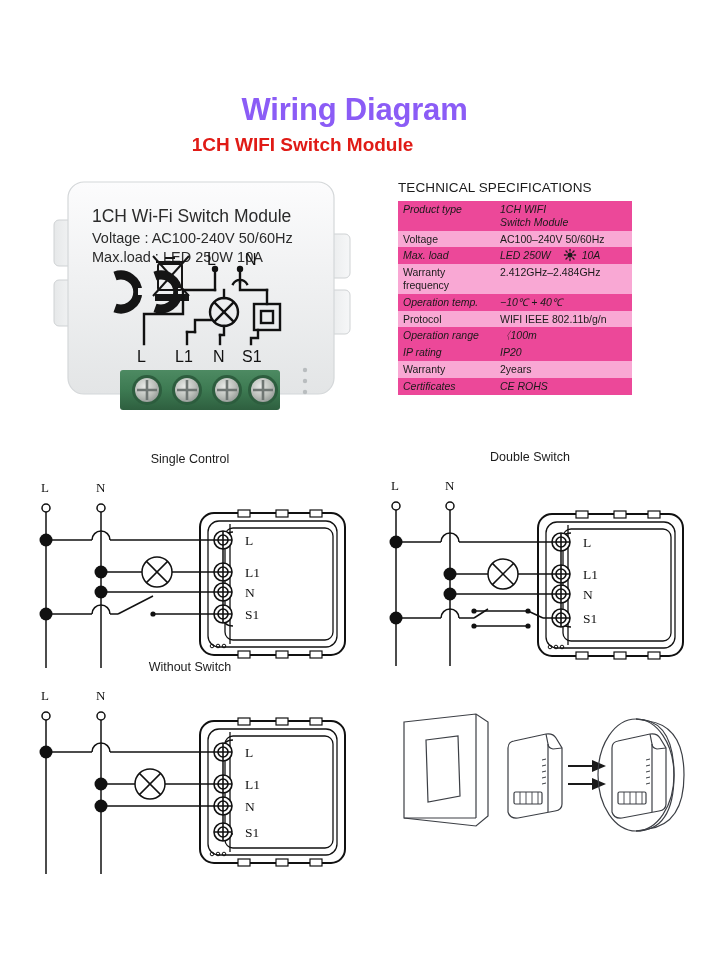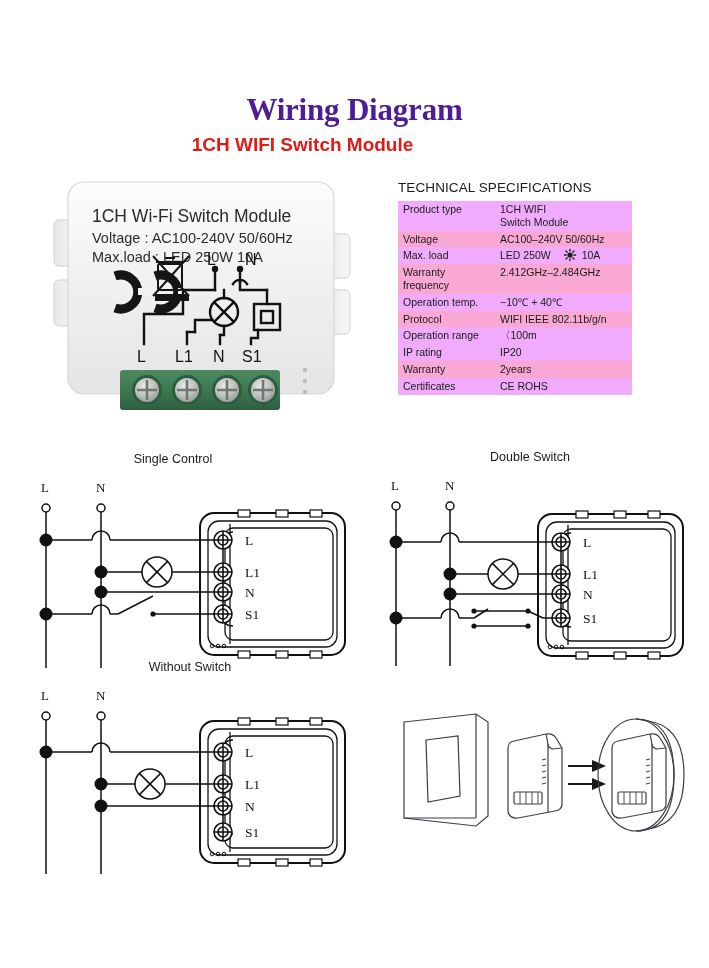--- a/index.html
+++ b/index.html
@@ -17,22 +17,21 @@
   }
   .abs { position: absolute; }
 
   
   #main-title {
     left: 0; top: 92px; width: 709px;
     text-align: center;
     font-size: 31px;
     font-weight: bold;
     letter-spacing: -0.2px;
-    color: #4c1d95;
-    font-family: Liberation Serif, serif;
+    color: #8b5cf6;
   }
   #sub-title {
     left: 0; top: 134px; width: 605px;
     text-align: center;
     font-size: 19px;
     font-weight: bold;
     color: #e01b16;
   }
 
   
@@ -49,34 +48,34 @@
     table-layout: fixed;
     font-size: 10.5px;
     color: #1a1a1a;
   }
   table.spec td {
     padding: 2px 4px 2px 5px;
     vertical-align: top;
     line-height: 1.22;
   }
   table.spec td.k { width: 88px; }
-  table.spec tr.r0 { background: #f0abfc; }
+  table.spec tr.r0 { background: #ec4899; font-style: italic; }
   table.spec tr.r1 { background: #f9a8d4; }
   .sun-ico { display: inline-block; vertical-align: -2px; margin: 0 3px 0 10px; }
 
   
   #product-photo { left: 52px; top: 172px; width: 300px; height: 255px; }
 
   
   .diag-heading {
     font-size: 12.5px;
     color: #1b1b1b;
     text-align: center;
   }
-  #heading-single  { left: 63px;  top: 452px; width: 220px; }
+  #heading-single  { left: 80px;  top: 452px; width: 220px; }
   #heading-double  { left: 420px; top: 450px; width: 220px; }
   #heading-without { left: 80px;  top: 660px; width: 220px; }
 
   
   #diagram-single   { left: 8px;   top: 468px; width: 345px; height: 200px; }
   #diagram-double   { left: 368px; top: 466px; width: 338px; height: 200px; }
   #diagram-without  { left: 8px;   top: 676px; width: 345px; height: 200px; }
   #install-illustration { left: 396px; top: 700px; width: 296px; height: 150px; }
 
   svg { display: block; overflow: visible; }

